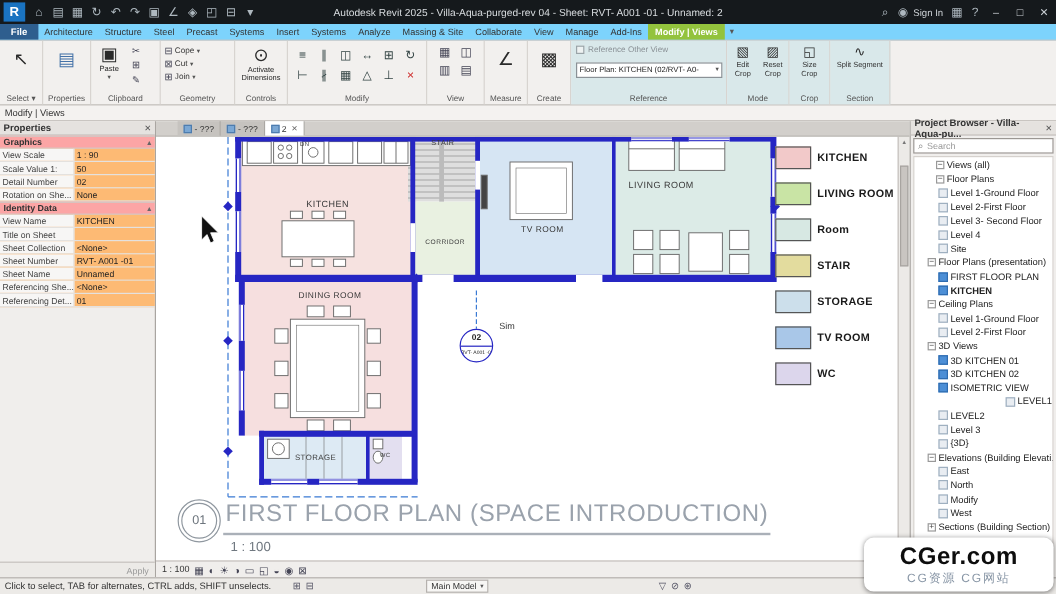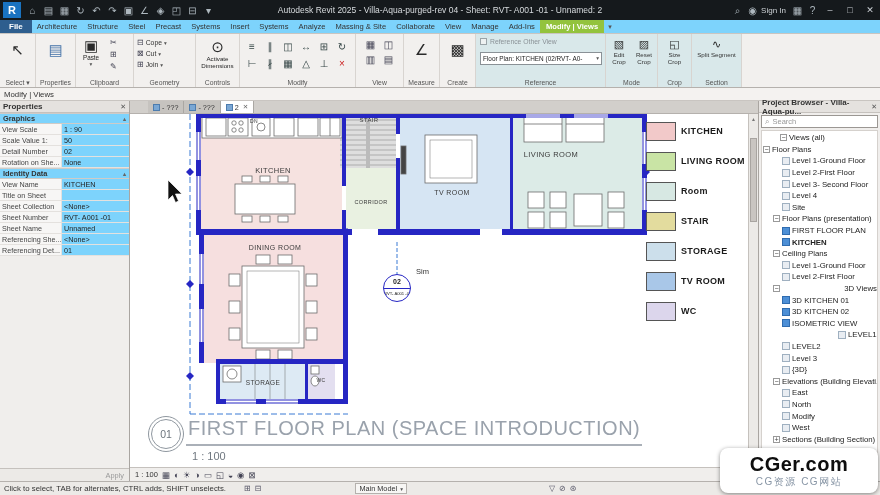--- a/index.html
+++ b/index.html
@@ -52,23 +52,23 @@
 .palhdr{height:12px;background:#e5e2df;border-bottom:1px solid #c5c1bd;font-size:8px;font-weight:bold;color:#333;display:flex;align-items:center;padding:0 3px;flex:none;}
 .palhdr .x{margin-left:auto;font-size:7px;color:#555;font-weight:normal;}
 .typesel{margin:2px;height:27px;background:#fff;border:1px solid #9b9793;display:flex;align-items:center;padding:2px;flex:none;}
 .typeico{width:20px;height:20px;border:1px solid #9cb6d2;background:linear-gradient(135deg,#dce9f5 55%,#fff 45%);margin-right:3px;flex:none;}
 .typetext{font-size:7.4px;line-height:9px;color:#222;overflow:hidden;white-space:nowrap;}
 .typedd{margin-left:auto;font-size:6px;color:#555;}
 .viewsrow{display:flex;height:14px;margin:0 2px 2px;gap:2px;flex:none;}
 .viewssel{flex:1;background:#fff;border:1px solid #9b9793;font-size:7.4px;padding:0 2px;display:flex;align-items:center;}
 .viewssel .dd{margin-left:auto;}
 .edittype{width:42px;background:#e8e5e2;border:1px solid #b5b1ad;font-size:6.8px;text-align:center;line-height:12px;flex:none;}
-.pgroup{height:11px;background:#7dd3fc;border-top:1px solid #cfcbc7;border-bottom:1px solid #cfcbc7;font-size:7.4px;font-weight:bold;display:flex;align-items:center;padding:0 3px;color:#333;}
+.pgroup{height:11px;background:#fca5a5;border-top:1px solid #cfcbc7;border-bottom:1px solid #cfcbc7;font-size:7.4px;font-weight:bold;display:flex;align-items:center;padding:0 3px;color:#333;}
 .pgchev{margin-left:auto;font-size:6px;color:#666;}
-.prow{display:flex;height:11px;border-bottom:1px solid #e4e1de;background:#7dd3fc;}
+.prow{display:flex;height:11px;border-bottom:1px solid #e4e1de;background:#fdba74;}
 .plabel2{width:62px;font-size:7.2px;color:#444;padding:1px 2px;white-space:nowrap;overflow:hidden;background:#f7f6f5;border-right:1px solid #e4e1de;flex:none;}
 .pvalue{flex:1;font-size:7.2px;color:#222;padding:1px 2px;white-space:nowrap;overflow:hidden;}
 .propsfill{flex:1;}
 .applybar{height:13px;border-top:1px solid #c5c1bd;display:flex;align-items:center;justify-content:flex-end;padding:0 5px;background:#eceae7;flex:none;}
 .applybtn{font-size:7.4px;color:#9a9a9a;}
 
 
 .canvas{position:absolute;left:130px;top:101px;width:628px;height:366px;background:#fff;}
 .tabbar{position:absolute;top:0;left:0;right:0;height:13px;background:#d2cfcb;border-bottom:1px solid #b5b1ad;display:flex;padding-left:18px;}
 .vtab{display:flex;align-items:center;gap:2px;padding:0 5px;font-size:7.2px;background:#c6c3bf;border-right:1px solid #aaa7a3;color:#333;}
@@ -603,21 +603,21 @@
     </div>
     <div class="searchrow">
       <span class="searchico">⌕</span>
       <span class="searchtxt">Search</span>
     </div>
     <div class="tree">
         <div class="trow" style="padding-left: 18px;">
           <span class="texp">−</span>
           <span class="tlabel">Views (all)</span>
         </div>
-        <div class="trow" style="padding-left: 1px;">
+        <div class="trow" style="padding-left: 18px;">
           <span class="texp">−</span>
           <span class="tlabel">Floor Plans</span>
         </div>
         <div class="trow" style="padding-left: 20px;">
           <span class="tico"></span>
           <span class="tlabel">Level 1-Ground Floor</span>
         </div>
         <div class="trow" style="padding-left: 20px;">
           <span class="tico"></span>
           <span class="tlabel">Level 2-First Floor</span>
@@ -651,21 +651,21 @@
           <span class="tlabel">Ceiling Plans</span>
         </div>
         <div class="trow" style="padding-left: 20px;">
           <span class="tico"></span>
           <span class="tlabel">Level 1-Ground Floor</span>
         </div>
         <div class="trow" style="padding-left: 20px;">
           <span class="tico"></span>
           <span class="tlabel">Level 2-First Floor</span>
         </div>
-        <div class="trow" style="padding-left: 11px; justify-content: space-between;">
+        <div class="trow" style="padding-left: 11px;">
           <span class="texp">−</span>
           <span class="tlabel">3D Views</span>
         </div>
         <div class="trow" style="padding-left: 20px;">
           <span class="tico blue"></span>
           <span class="tlabel">3D KITCHEN 01</span>
         </div>
         <div class="trow" style="padding-left: 20px;">
           <span class="tico blue"></span>
           <span class="tlabel">3D KITCHEN 02</span>

